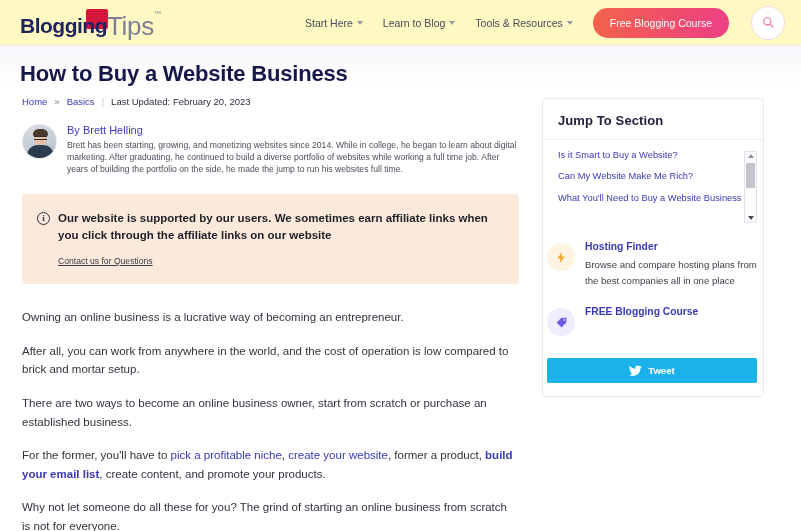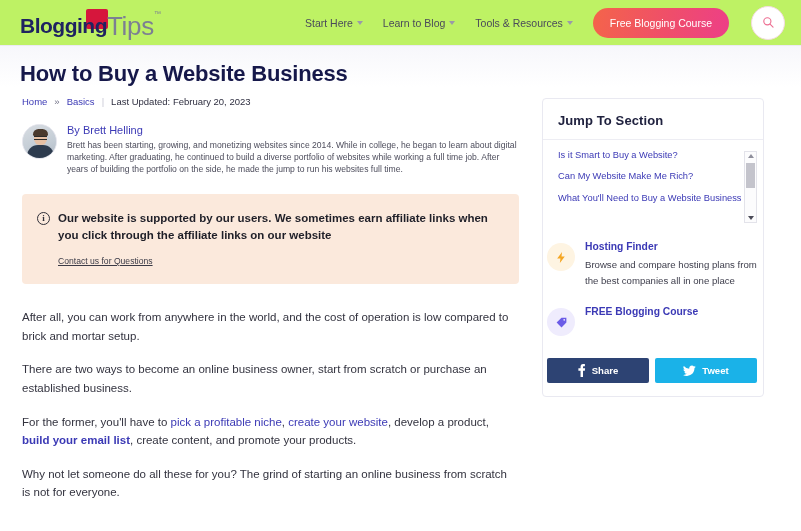--- a/index.html
+++ b/index.html
@@ -8,21 +8,21 @@
     width: 801px; height: 531px;
     overflow: hidden;
     background: #ffffff;
     font-family: "Liberation Sans", sans-serif;
     color: #2b2b33;
   }
 
   
   .site-header {
     height: 45px;
-    background: #bef264;
+    background: #fef9c3;
     display: flex;
     align-items: center;
     padding: 0 16px 0 20px;
     position: relative;
     z-index: 20;
   }
   .logo {
     display: flex;
     align-items: flex-end;
     position: relative;
@@ -394,23 +394,24 @@
 
     <div class="notice">
       <div class="notice-row">
         <span class="notice-i">i</span>
         <span class="notice-text">Our website is supported by our users. We sometimes earn affiliate links when you click through the affiliate links on our website</span>
       </div>
       <span class="notice-link">Contact us for Questions</span>
     </div>
 
     <div class="body-copy">
+      <p>Owning an online business is a lucrative way of becoming an entrepreneur.</p>
       <p>After all, you can work from anywhere in the world, and the cost of operation is low compared to brick and mortar setup.</p>
       <p>There are two ways to become an online business owner, start from scratch or purchase an established business.</p>
-      <p><span>For the former, you'll have to </span><a>pick a profitable niche</a><span>, </span><a>create your website</a><span>, develop a product, </span><a class="ilink-bold">build your email list</a><span>, create content, and promote your products.</span></p>
+      <p><span>For the former, you'll have to </span><a>pick a profitable niche</a><span>, </span><a>create your website</a><span>, former a product, </span><a class="ilink-bold">build your email list</a><span>, create content, and promote your products.</span></p>
       <p>Why not let someone do all these for you? The grind of starting an online business from scratch is not for everyone.</p>
     </div>
   </div>
 
   <aside class="side-col">
     <div class="jump-card">
       <div class="jump-title">Jump To Section</div>
       <div class="jump-body">
         <ul class="jump-list">
           <li>Is it Smart to Buy a Website?</li>
@@ -442,26 +443,20 @@
               <path d="M3 12l9-9h9v9l-9 9z" fill="#6b5ce7"></path>
               <circle cx="17" cy="7" r="1.6" fill="#efecfd"></circle>
             </svg>
         </span>
         <div>
           <div class="promo-h">FREE Blogging Course</div>
         </div>
       </div>
 
       <div class="shares">
-        <button class="share-btn btn-fb">
-          <svg width="8" height="13" viewBox="0 0 10 18">
-              <path d="M9 0H6.5C4 0 3 1.6 3 3.8V6H0v3.2h3V18h3.4V9.2h2.5L9.3 6H6.4V4.1c0-.7.2-1.1 1.1-1.1H9z" fill="#fff"></path>
-            </svg>
-          <span>Share</span>
-        </button>
         <button class="share-btn btn-tw">
           <svg width="13" height="12" viewBox="0 0 20 17">
               <path d="M20 2c-.7.3-1.5.6-2.4.7.8-.5 1.5-1.3 1.8-2.3-.8.5-1.7.8-2.6 1A4.1 4.1 0 0 0 9.7 5a11.6 11.6 0 0 1-8.4-4.3 4.1 4.1 0 0 0 1.3 5.5c-.7 0-1.3-.2-1.9-.5 0 2 1.4 3.7 3.3 4.1-.6.2-1.2.2-1.9.1a4.1 4.1 0 0 0 3.8 2.9A8.2 8.2 0 0 1 0 14.5 11.6 11.6 0 0 0 6.3 16C13.6 16 17.6 10 17.6 4.8v-.5c.8-.6 1.5-1.4 2-2.3z" fill="#fff"></path>
             </svg>
           <span>Tweet</span>
         </button>
       </div>
     </div>
   </aside>
 </div>

